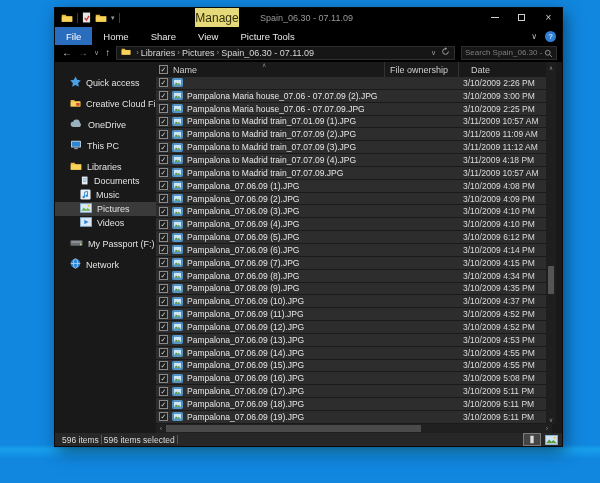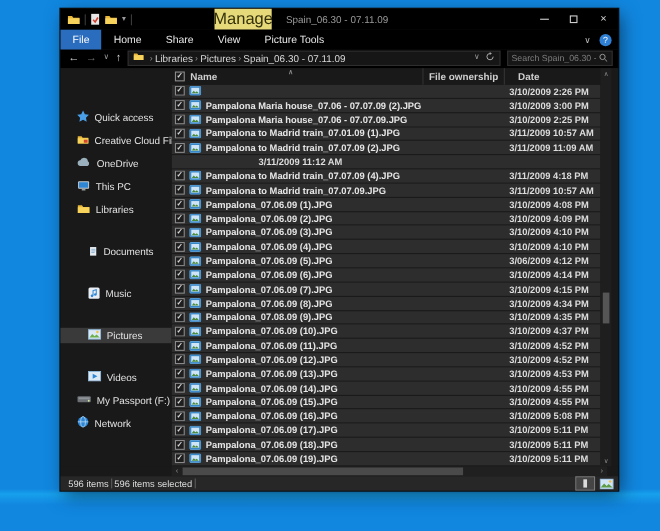--- a/index.html
+++ b/index.html
@@ -12,22 +12,22 @@
   .window { position:absolute; left:55px; top:8px; width:507px; height:438px;
     background:#191919; display:flex; flex-direction:column;
     box-shadow:0 0 0 1px #0a0a0a, 3px 5px 16px rgba(0,0,0,.5); }
 
   
   .titlebar { height:19px; background:#000; display:flex; align-items:center; position:relative; flex:none; }
   .qat { display:flex; align-items:center; gap:4px; padding-left:6px; }
   .qicon svg { display:block; }
   .qdiv { width:1px; height:10px; background:#3a3a3a; }
   .qcaret { color:#9a9a9a; font-size:7px; line-height:1; }
-  .managebox { position:absolute; left:140px; top:0; width:52px; height:19px;
-    background:var(--manage-yellow,#e5d97a); color:#33300a; font-size:15px;
+  .managebox { position:absolute; left:140px; top:0; width:44px; height:19px;
+    background:var(--manage-yellow,#e5d97a); color:#33300a; font-size:12px;
     display:flex; align-items:center; justify-content:center; }
   .wintitle { position:absolute; left:205px; top:0; height:19px; display:flex; align-items:center;
     color:#9a9a9a; font-size:9px; }
   .controls { position:absolute; right:0; top:0; height:19px; display:flex; }
   .ctrl { width:27px; height:19px; display:flex; align-items:center; justify-content:center; color:#cfcfcf; font-size:10px; }
   .min-glyph { width:8px; height:1px; background:#cfcfcf; display:block; }
   .max-glyph { width:7px; height:7px; border:1px solid #cfcfcf; display:block; }
 
   
   .tabrow { height:18px; background:#000; display:flex; align-items:stretch; position:relative; flex:none; }
@@ -52,27 +52,27 @@
   .afield-right { display:flex; align-items:center; gap:5px; color:#9a9a9a; }
   .searchbox { width:96px; height:14px; background:#161616; border:1px solid #2e2e2e;
     display:flex; align-items:center; padding:0 3px; gap:2px; }
   .searchtext { flex:1; color:#7e7e7e; font-size:8px; white-space:nowrap; overflow:hidden; }
 
   
   .body { flex:1; display:flex; background:#191919; min-height:0; }
 
   .sidebar { width:101px; flex:none; padding-top:13px; }
   .side-item { height:15px; display:flex; align-items:center; gap:5px; padding-left:15px;
-    color:#e2e2e2; font-size:9px; white-space:nowrap;margin-top:24px; }
+    color:#e2e2e2; font-size:9px; white-space:nowrap; }
   .side-item.lvl1 { padding-left:25px; height:14px; }
   .side-item.grp { margin-top:6px; }
   .side-item.selected { background:var(--selection-gray,#3a3a3a); }
   .side-item svg { flex:none; }
 
-  .filearea { width:390px; flex:none; display:flex; flex-direction:column;font-weight:bold; }
+  .filearea { width:390px; flex:none; display:flex; flex-direction:column; }
   .listheader { height:15px; display:flex; align-items:center; color:#cfcfcf; font-size:9px; position:relative; flex:none; }
   .hcol-name { width:228px; display:flex; align-items:center; gap:5px; padding-left:3px; height:100%; }
   .hcol { height:100%; display:flex; align-items:center; padding-left:5px; border-left:1px solid #333; }
   .hcol-own { width:74px; } .hcol-date { width:88px;padding-left:12px; }
   .sortcaret { position:absolute; left:106px; top:-1px; color:#8a8a8a; font-size:6px; }
 
   .rows { height:347px; overflow:hidden; }
   .row { height:12.85px; background:#2d2d2d; border-bottom:1px solid #1a1a1a;
     display:flex; align-items:center; color:#e6e6e6; font-size:8.5px; }
   .cell-name { width:228px; display:flex; align-items:center; gap:4px; padding-left:3px; overflow:hidden; white-space:nowrap; }
@@ -368,20 +368,31 @@
                     <rect x="2" y="2" width="8" height="6" fill="#cfe4f4"></rect>
                     <path d="M2.4 7.6l2.1-2.6 1.7 1.7 1.3-1.2 2.1 2.1z" fill="#4a8c3c"></path>
                   </svg>
                 </span>
                 <span class="fname">Pampalona to Madrid train_07.07.09 (2).JPG</span>
               </div>
               <div class="cell-own"></div>
               <div class="cell-date">3/11/2009 11:09 AM</div>
             </div>
             <div class="row">
+              <div class="cell-name">
+                <span class="cbx">✓</span>
+                <span class="rowicon">
+                  <svg width="11" height="9" viewBox="0 0 12 10">
+                    <rect x="0.5" y="0.5" width="11" height="9" rx="1" fill="#3584c4" stroke="#5aa0d8"></rect>
+                    <rect x="2" y="2" width="8" height="6" fill="#cfe4f4"></rect>
+                    <path d="M2.4 7.6l2.1-2.6 1.7 1.7 1.3-1.2 2.1 2.1z" fill="#4a8c3c"></path>
+                  </svg>
+                </span>
+                <span class="fname">Pampalona to Madrid train_07.07.09 (3).JPG</span>
+              </div>
               <div class="cell-own"></div>
               <div class="cell-date">3/11/2009 11:12 AM</div>
             </div>
             <div class="row">
               <div class="cell-name">
                 <span class="cbx">✓</span>
                 <span class="rowicon">
                   <svg width="11" height="9" viewBox="0 0 12 10">
                     <rect x="0.5" y="0.5" width="11" height="9" rx="1" fill="#3584c4" stroke="#5aa0d8"></rect>
                     <rect x="2" y="2" width="8" height="6" fill="#cfe4f4"></rect>
@@ -474,21 +485,21 @@
                 <span class="rowicon">
                   <svg width="11" height="9" viewBox="0 0 12 10">
                     <rect x="0.5" y="0.5" width="11" height="9" rx="1" fill="#3584c4" stroke="#5aa0d8"></rect>
                     <rect x="2" y="2" width="8" height="6" fill="#cfe4f4"></rect>
                     <path d="M2.4 7.6l2.1-2.6 1.7 1.7 1.3-1.2 2.1 2.1z" fill="#4a8c3c"></path>
                   </svg>
                 </span>
                 <span class="fname">Pampalona_07.06.09 (5).JPG</span>
               </div>
               <div class="cell-own"></div>
-              <div class="cell-date">3/06/2009 4:12 PM</div>
+              <div class="cell-date">3/10/2009 6:12 PM</div>
             </div>
             <div class="row">
               <div class="cell-name">
                 <span class="cbx">✓</span>
                 <span class="rowicon">
                   <svg width="11" height="9" viewBox="0 0 12 10">
                     <rect x="0.5" y="0.5" width="11" height="9" rx="1" fill="#3584c4" stroke="#5aa0d8"></rect>
                     <rect x="2" y="2" width="8" height="6" fill="#cfe4f4"></rect>
                     <path d="M2.4 7.6l2.1-2.6 1.7 1.7 1.3-1.2 2.1 2.1z" fill="#4a8c3c"></path>
                   </svg>

